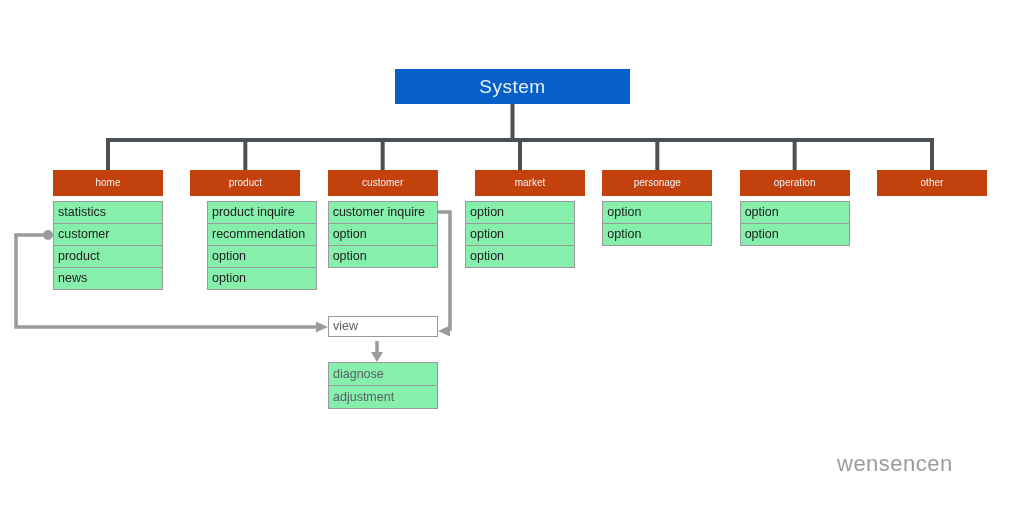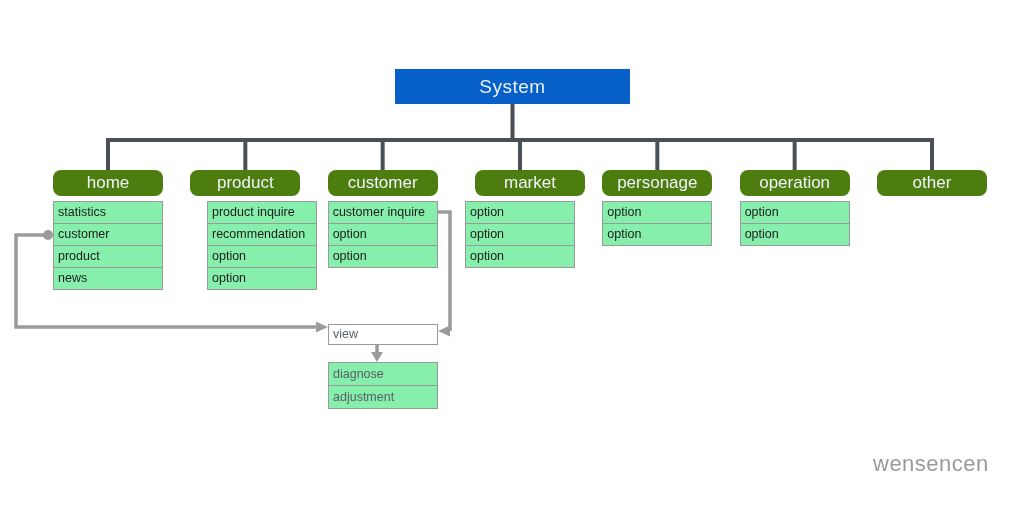--- a/index.html
+++ b/index.html
@@ -7,40 +7,40 @@
     position:relative; width:1017px; height:513px; background:#ffffff;
     font-family:"Liberation Sans", sans-serif; overflow:hidden;
   }
   #connector-layer { position:absolute; left:0; top:0; pointer-events:none; }
   .sys-node {
     position:absolute; left:395px; top:69px; width:235px; height:35px;
     background:#0760c8; color:#eaf0f8; font-size:19px; line-height:35px;
     text-align:center; letter-spacing:0.5px;
   }
   .col-header {
-    position:absolute; height:26px; width:110px; background:#4d7c0f;
-    color:#eef3fa; font-size:17px; line-height:26px; text-align:center;border-radius:8px;
+    position:absolute; height:26px; width:110px; background:#c2410c;
+    color:#eef3fa; font-size:10px; line-height:26px; text-align:center;
   }
   .list { position:absolute; width:110px; }
   .row {
     box-sizing:border-box; height:23px; width:110px;
     border:1px solid #9a9a9a; background:#86efac;
     font-size:12.5px; line-height:21px; color:#1c1c1c;
     padding-left:4px; white-space:nowrap; overflow:hidden;
   }
   .row + .row { margin-top:-1px; }
   .sub .row { height:24px; line-height:22px; color:#5a6067; }
   .view-node {
-    position:absolute; left:328px; top:324px; width:110px; height:21px;
+    position:absolute; left:328px; top:316px; width:110px; height:21px;
     box-sizing:border-box; border:1px solid #9a9a9a; background:#ffffff;
     font-size:12.5px; line-height:19px; color:#5a6067; padding-left:4px;
   }
   .watermark {
     position:absolute; left:837px; top:451px; font-size:22px;
-    color:#9b9b9b; letter-spacing:0.5px;margin-left:36px;
+    color:#9b9b9b; letter-spacing:0.5px;
   }
 </style>
 </head>
 <body>
 
 <div class="canvas">
   <svg id="connector-layer" width="1017" height="513">
       <path d="M 512.5 104 V 142" stroke="#4a5056" stroke-width="4" fill="none"></path>
       <path d="M 106 140 H 934" stroke="#4a5056" stroke-width="4" fill="none"></path>
       <path d="M 108 138 V 170" stroke="#4a5056" stroke-width="4" fill="none"></path>

